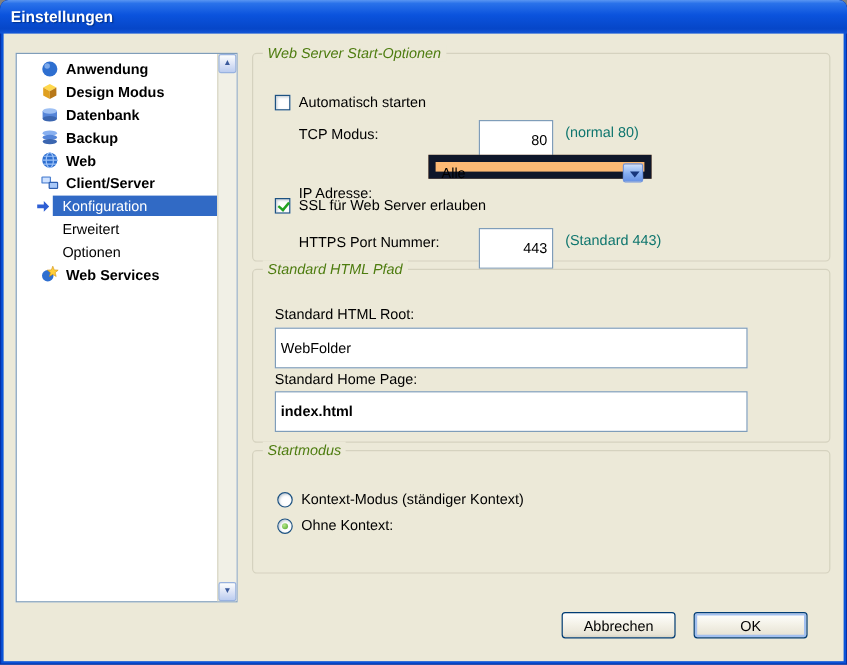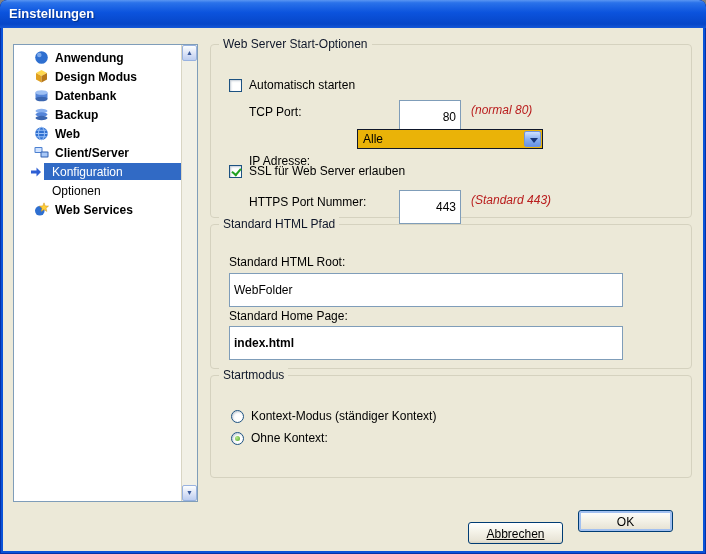--- a/index.html
+++ b/index.html
@@ -64,28 +64,28 @@
   .sb .dn { bottom:0; }
 
   
   .group {
     position:absolute; left:207px; width:482px;
     border:1px solid #d5d2bf; border-radius:4px;
   }
   .group-title {
     position:absolute; top:-8px; left:8px;
     background:#ece9d8; padding:0 4px;
-    color:#0f172a; white-space:nowrap;
+    color:#4d7c0f; white-space:nowrap;font-style:italic;
   }
   .g1 { top:16px; height:174px; }
   .g2 { top:196px; height:145px; }
   .g3 { top:347px; height:103px; }
 
   .flabel { position:absolute; white-space:nowrap; line-height:14px; }
-  .hint { position:absolute; white-space:nowrap; line-height:20px; color:#b91c1c;font-style:italic; }
+  .hint { position:absolute; white-space:nowrap; line-height:20px; color:#0f766e; }
 
   .tb {
     position:absolute; height:20px;
     border:1px solid #7f9db9; background:#fff;
     font-family:"Liberation Sans", sans-serif; font-size:12px;
     padding:16px 4px; color:#000;
   }
   .tb.num { text-align:right; }
 
   
@@ -110,21 +110,21 @@
   }
   .rb.selected::after {
     content:""; position:absolute; left:3px; top:3px; width:5px; height:5px;
     border-radius:50%;
     background:radial-gradient(circle at 35% 35%, #b8e88a, #4da428);
   }
 
   
   .combo {
     position:absolute; height:20px;
-    border:1px solid #0f172a; background:#eab308;
+    border:6px solid #0f172a; background:#fdba74;
   }
   .combo .val { position:absolute; left:5px; top:2px; white-space:nowrap; }
   .combo .cbtn {
     position:absolute; right:1px; top:1px; width:17px; height:16px;
     border-radius:2px;
     background:linear-gradient(180deg,#cfe0fc,#86aef0 55%,#6792e4);
     border:1px solid #6f94de;
   }
   .combo .cbtn::after {
     content:""; position:absolute; left:4.5px; top:6px;
@@ -225,20 +225,23 @@
         <div class="side-row sub selected">
           <span class="sel-arrow">
             <svg width="12" height="12">
                 <polygon points="1,4.5 6.5,4.5 6.5,1.5 11,6 6.5,10.5 6.5,7.5 1,7.5" fill="#2e5fd4"></polygon>
               </svg>
           </span>
           <span class="hl"></span>
           <span class="lbl">Konfiguration</span>
         </div>
 
+        <div class="side-row sub">
+          <span class="lbl">Erweitert</span>
+        </div>
 
         <div class="side-row sub">
           <span class="lbl">Optionen</span>
         </div>
 
         <div class="side-row top">
           <span class="icon">
             <svg width="15" height="15">
                 <circle cx="5.8" cy="8.8" r="4.8" fill="#2e6fd0"></circle>
                 <polygon points="10,0.8 11.2,3.9 14.5,4.1 12,6.2 12.8,9.4 10,7.6 7.2,9.4 8,6.2 5.5,4.1 8.8,3.9" fill="#ffcf3a" stroke="#d09010" stroke-width="0.5"></polygon>
@@ -254,21 +257,21 @@
         <div class="sbtn dn">▼</div>
       </div>
     </div>
 
     <div class="group g1">
       <span class="group-title">Web Server Start-Optionen</span>
 
       <div class="cb" style="left:18px; top:34px;"></div>
       <span class="cb-label" style="left:38px; top:33px;">Automatisch starten</span>
 
-      <span class="flabel" style="left:38px; top:60px;">TCP Port:</span>
+      <span class="flabel" style="left:38px; top:60px;">TCP Modus:</span>
       <input class="tb num" style="left: 188px; top: 55px; width: 62px;" value="80">
       <span class="hint" style="left:260px; top:55px;">(normal 80)</span>
 
       <span class="flabel" style="left:38px; top:89px;margin-top:20px;">IP Adresse:</span>
       <div class="combo" style="left:146px; top:84px; width:186px;">
         <span class="val">Alle</span>
         <span class="cbtn"></span>
       </div>
 
       <div class="cb checked" style="left:18px; top:120px;"></div>
@@ -292,17 +295,17 @@
     <div class="group g3">
       <span class="group-title">Startmodus</span>
 
       <div class="rb" style="left:20px; top:34px;"></div>
       <span class="cb-label" style="left:40px; top:33px;">Kontext-Modus (ständiger Kontext)</span>
 
       <div class="rb selected" style="left:20px; top:56px;"></div>
       <span class="cb-label" style="left:40px; top:55px;">Ohne Kontext:</span>
     </div>
 
-    <button class="btn" style="left:465px; top:494px;text-decoration:underline;">Abbrechen</button>
+    <button class="btn" style="left:465px; top:482px;">Abbrechen</button>
     <button class="btn default" style="left:575px; top:482px;">OK</button>
 
   </div>
 </div>
 
 </body></html>

